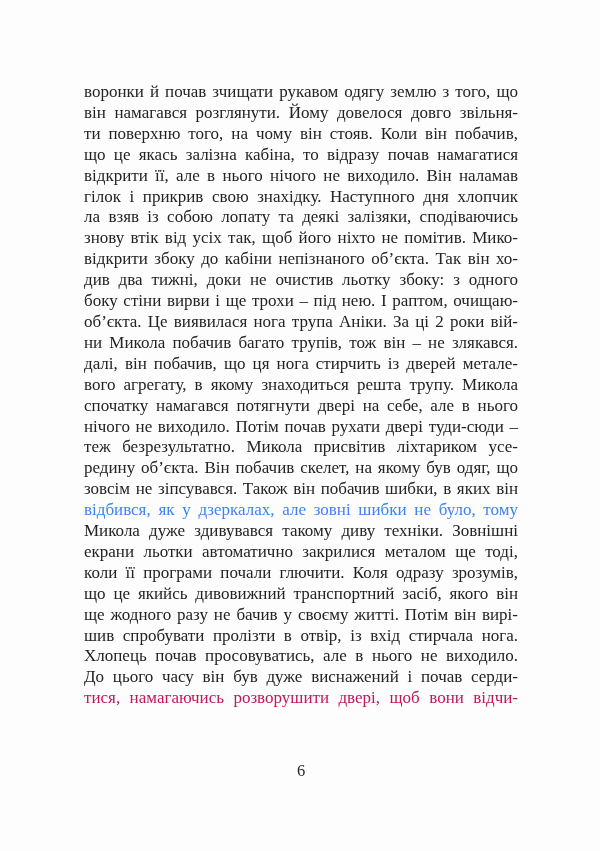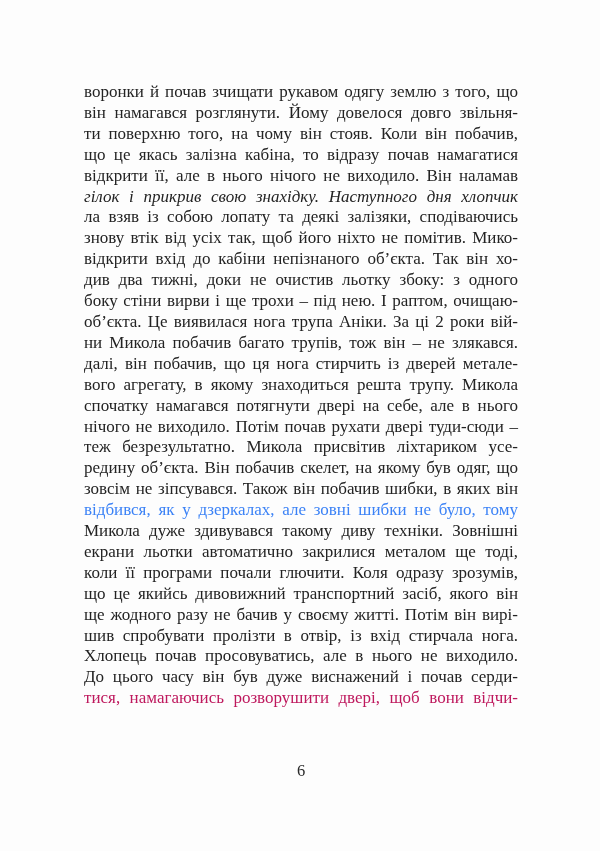--- a/index.html
+++ b/index.html
@@ -50,24 +50,24 @@
 </head>
 <body>
 
 <div class="page" style="background: rgb(253, 253, 253);">
   <div class="text-block">
       <div class="text-line" style="color: rgb(35, 35, 35);">воронки й почав зчищати рукавом одягу землю з того, що</div>
       <div class="text-line" style="color: rgb(35, 35, 35);">він намагався розглянути. Йому довелося довго звільня-</div>
       <div class="text-line" style="color: rgb(35, 35, 35);">ти поверхню того, на чому він стояв. Коли він побачив,</div>
       <div class="text-line" style="color: rgb(35, 35, 35);">що це якась залізна кабіна, то відразу почав намагатися</div>
       <div class="text-line" style="color: rgb(35, 35, 35);">відкрити її, але в нього нічого не виходило. Він наламав</div>
-      <div class="text-line" style="color: rgb(35, 35, 35); font-style: italic;">гілок і прикрив свою знахідку. Наступного дня хлопчик</div>
+      <div class="text-line" style="color: rgb(35, 35, 35);">гілок і прикрив свою знахідку. Наступного дня хлопчик</div>
       <div class="text-line" style="color: rgb(35, 35, 35);">ла взяв із собою лопату та деякі залізяки, сподіваючись</div>
       <div class="text-line" style="color: rgb(35, 35, 35);">знову втік від усіх так, щоб його ніхто не помітив. Мико-</div>
-      <div class="text-line" style="color: rgb(35, 35, 35);">відкрити вхід до кабіни непізнаного об’єкта. Так він хо-</div>
+      <div class="text-line" style="color: rgb(35, 35, 35);">відкрити збоку до кабіни непізнаного об’єкта. Так він хо-</div>
       <div class="text-line" style="color: rgb(35, 35, 35);">див два тижні, доки не очистив льотку збоку: з одного</div>
       <div class="text-line" style="color: rgb(35, 35, 35);">боку стіни вирви і ще трохи – під нею. І раптом, очищаю-</div>
       <div class="text-line" style="color: rgb(35, 35, 35);">об’єкта. Це виявилася нога трупа Аніки. За ці 2 роки вій-</div>
       <div class="text-line" style="color: rgb(35, 35, 35);">ни Микола побачив багато трупів, тож він – не злякався.</div>
       <div class="text-line" style="color: rgb(35, 35, 35);">далі, він побачив, що ця нога стирчить із дверей метале-</div>
       <div class="text-line" style="color: rgb(35, 35, 35);">вого агрегату, в якому знаходиться решта трупу. Микола</div>
       <div class="text-line" style="color: rgb(35, 35, 35);">спочатку намагався потягнути двері на себе, але в нього</div>
       <div class="text-line" style="color: rgb(35, 35, 35);">нічого не виходило. Потім почав рухати двері туди-сюди –</div>
       <div class="text-line" style="color: rgb(35, 35, 35);">теж безрезультатно. Микола присвітив ліхтариком усе-</div>
       <div class="text-line" style="color: rgb(35, 35, 35);">редину об’єкта. Він побачив скелет, на якому був одяг, що</div>

